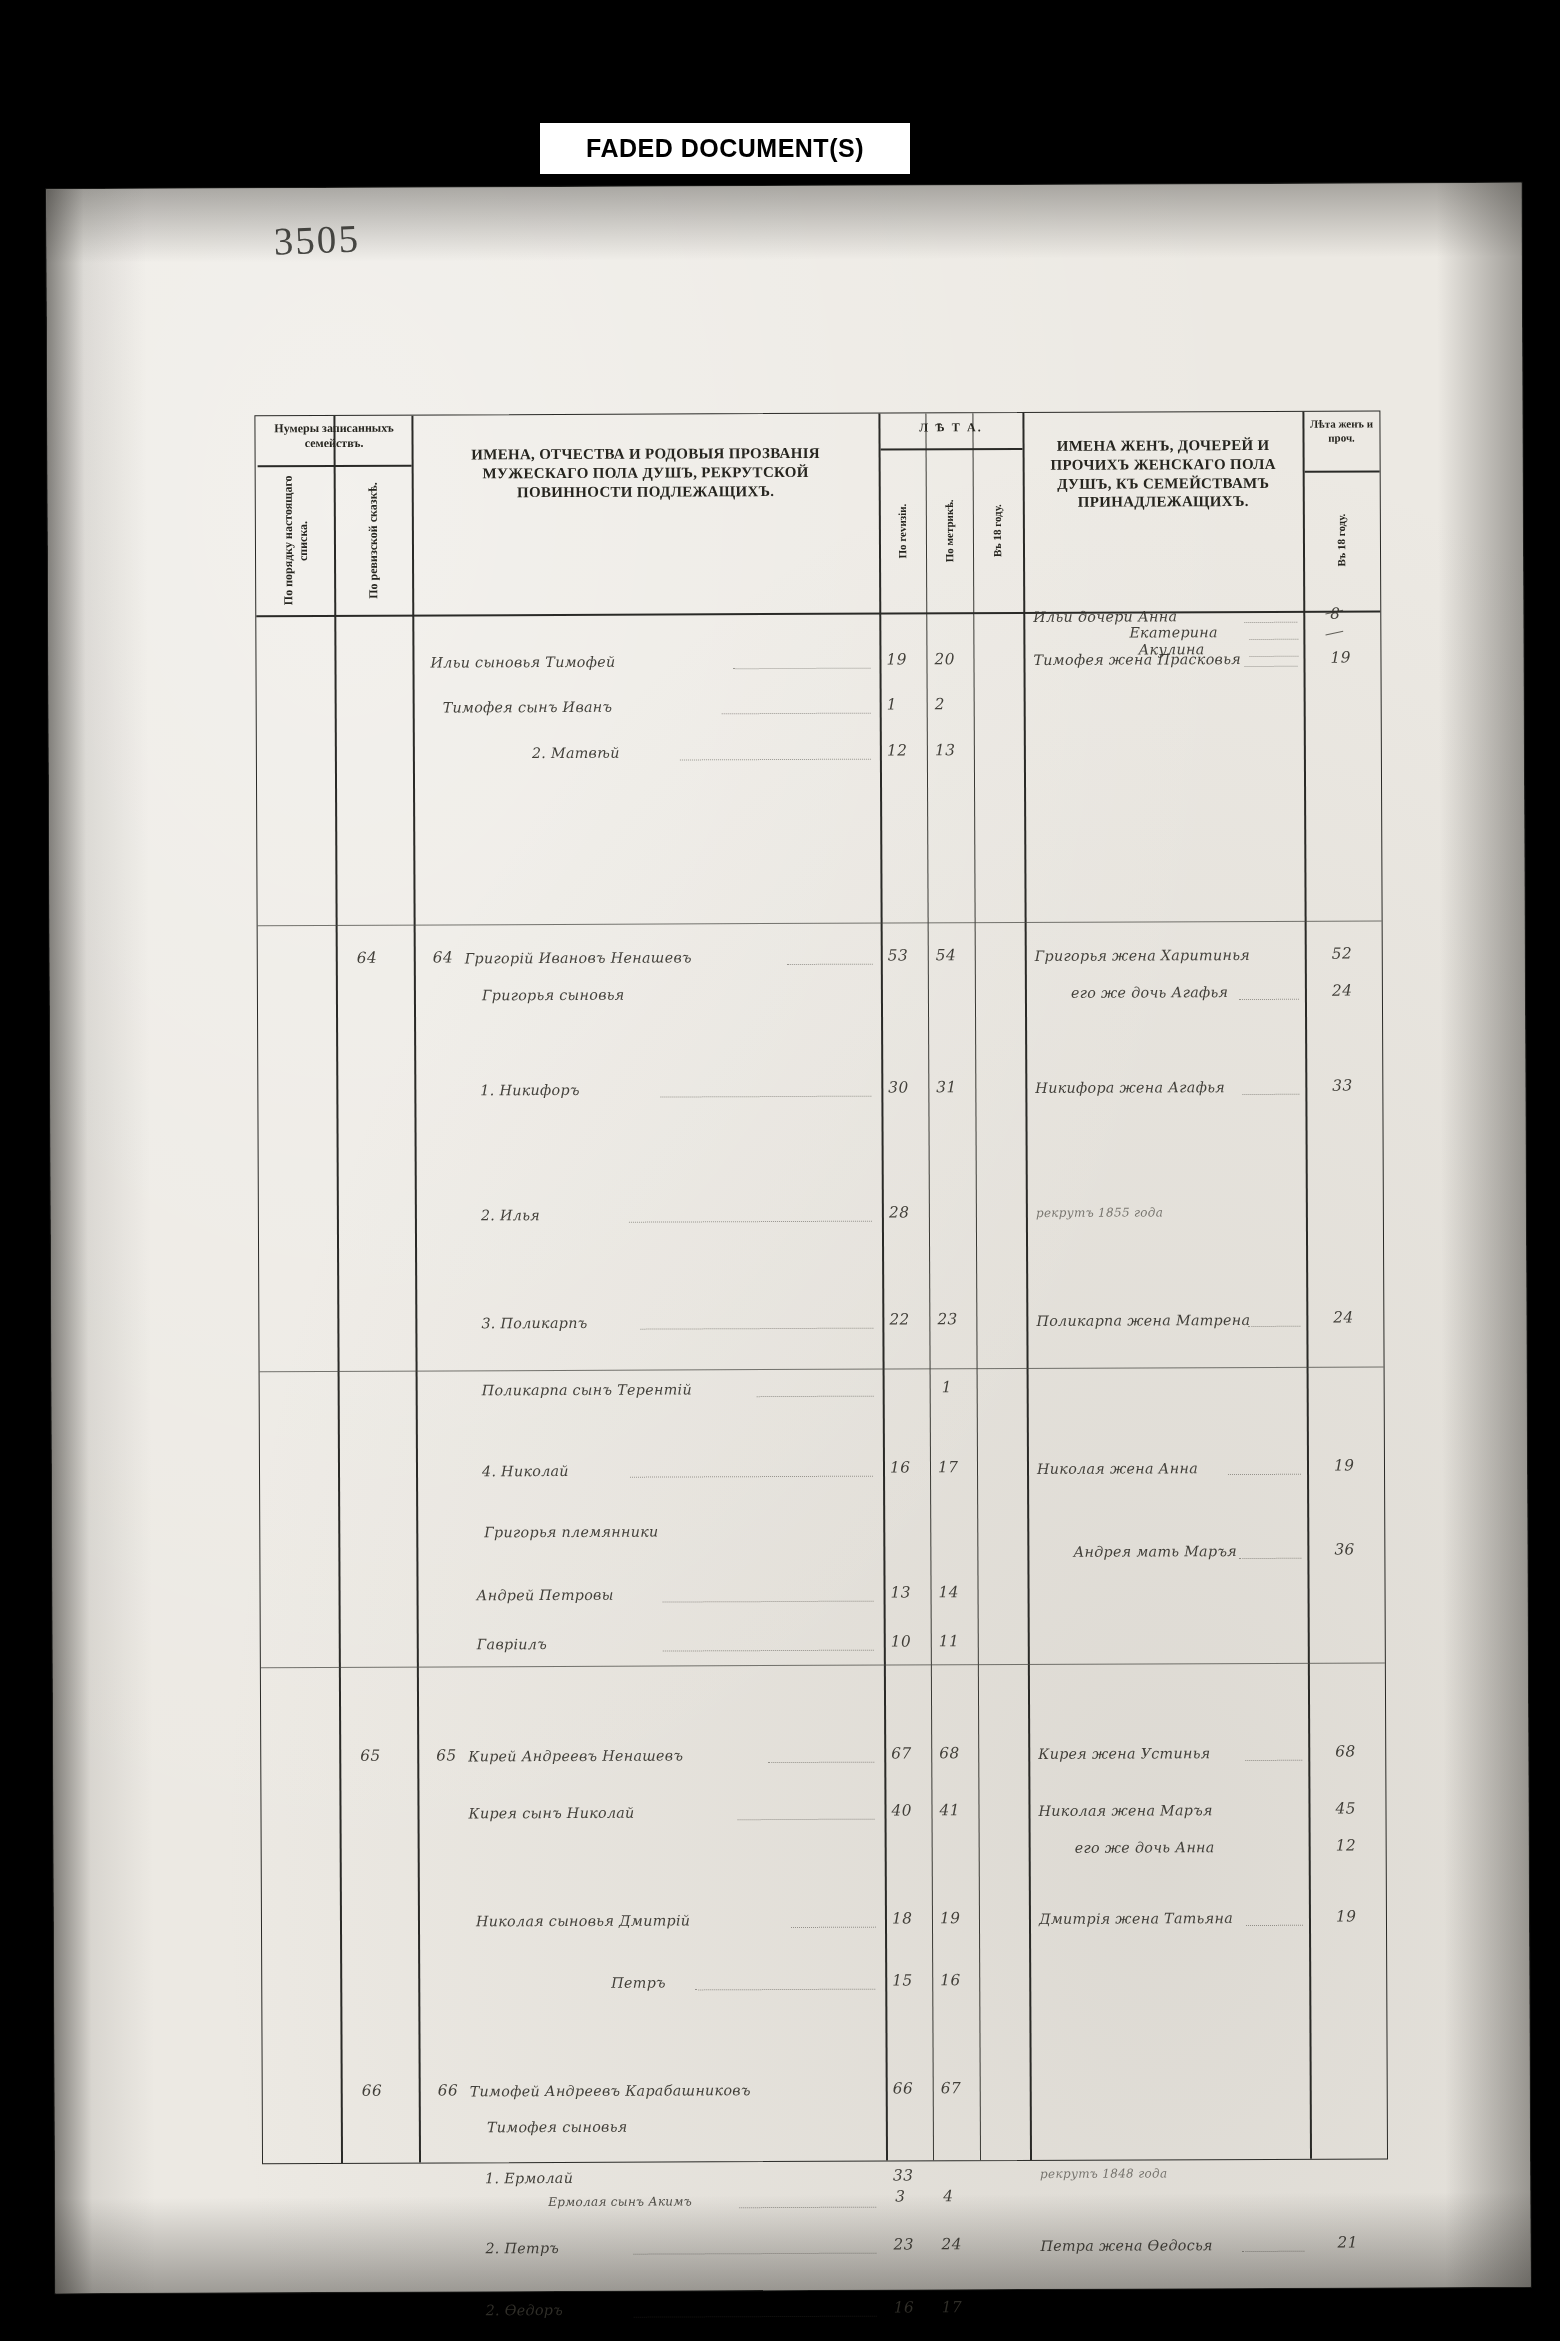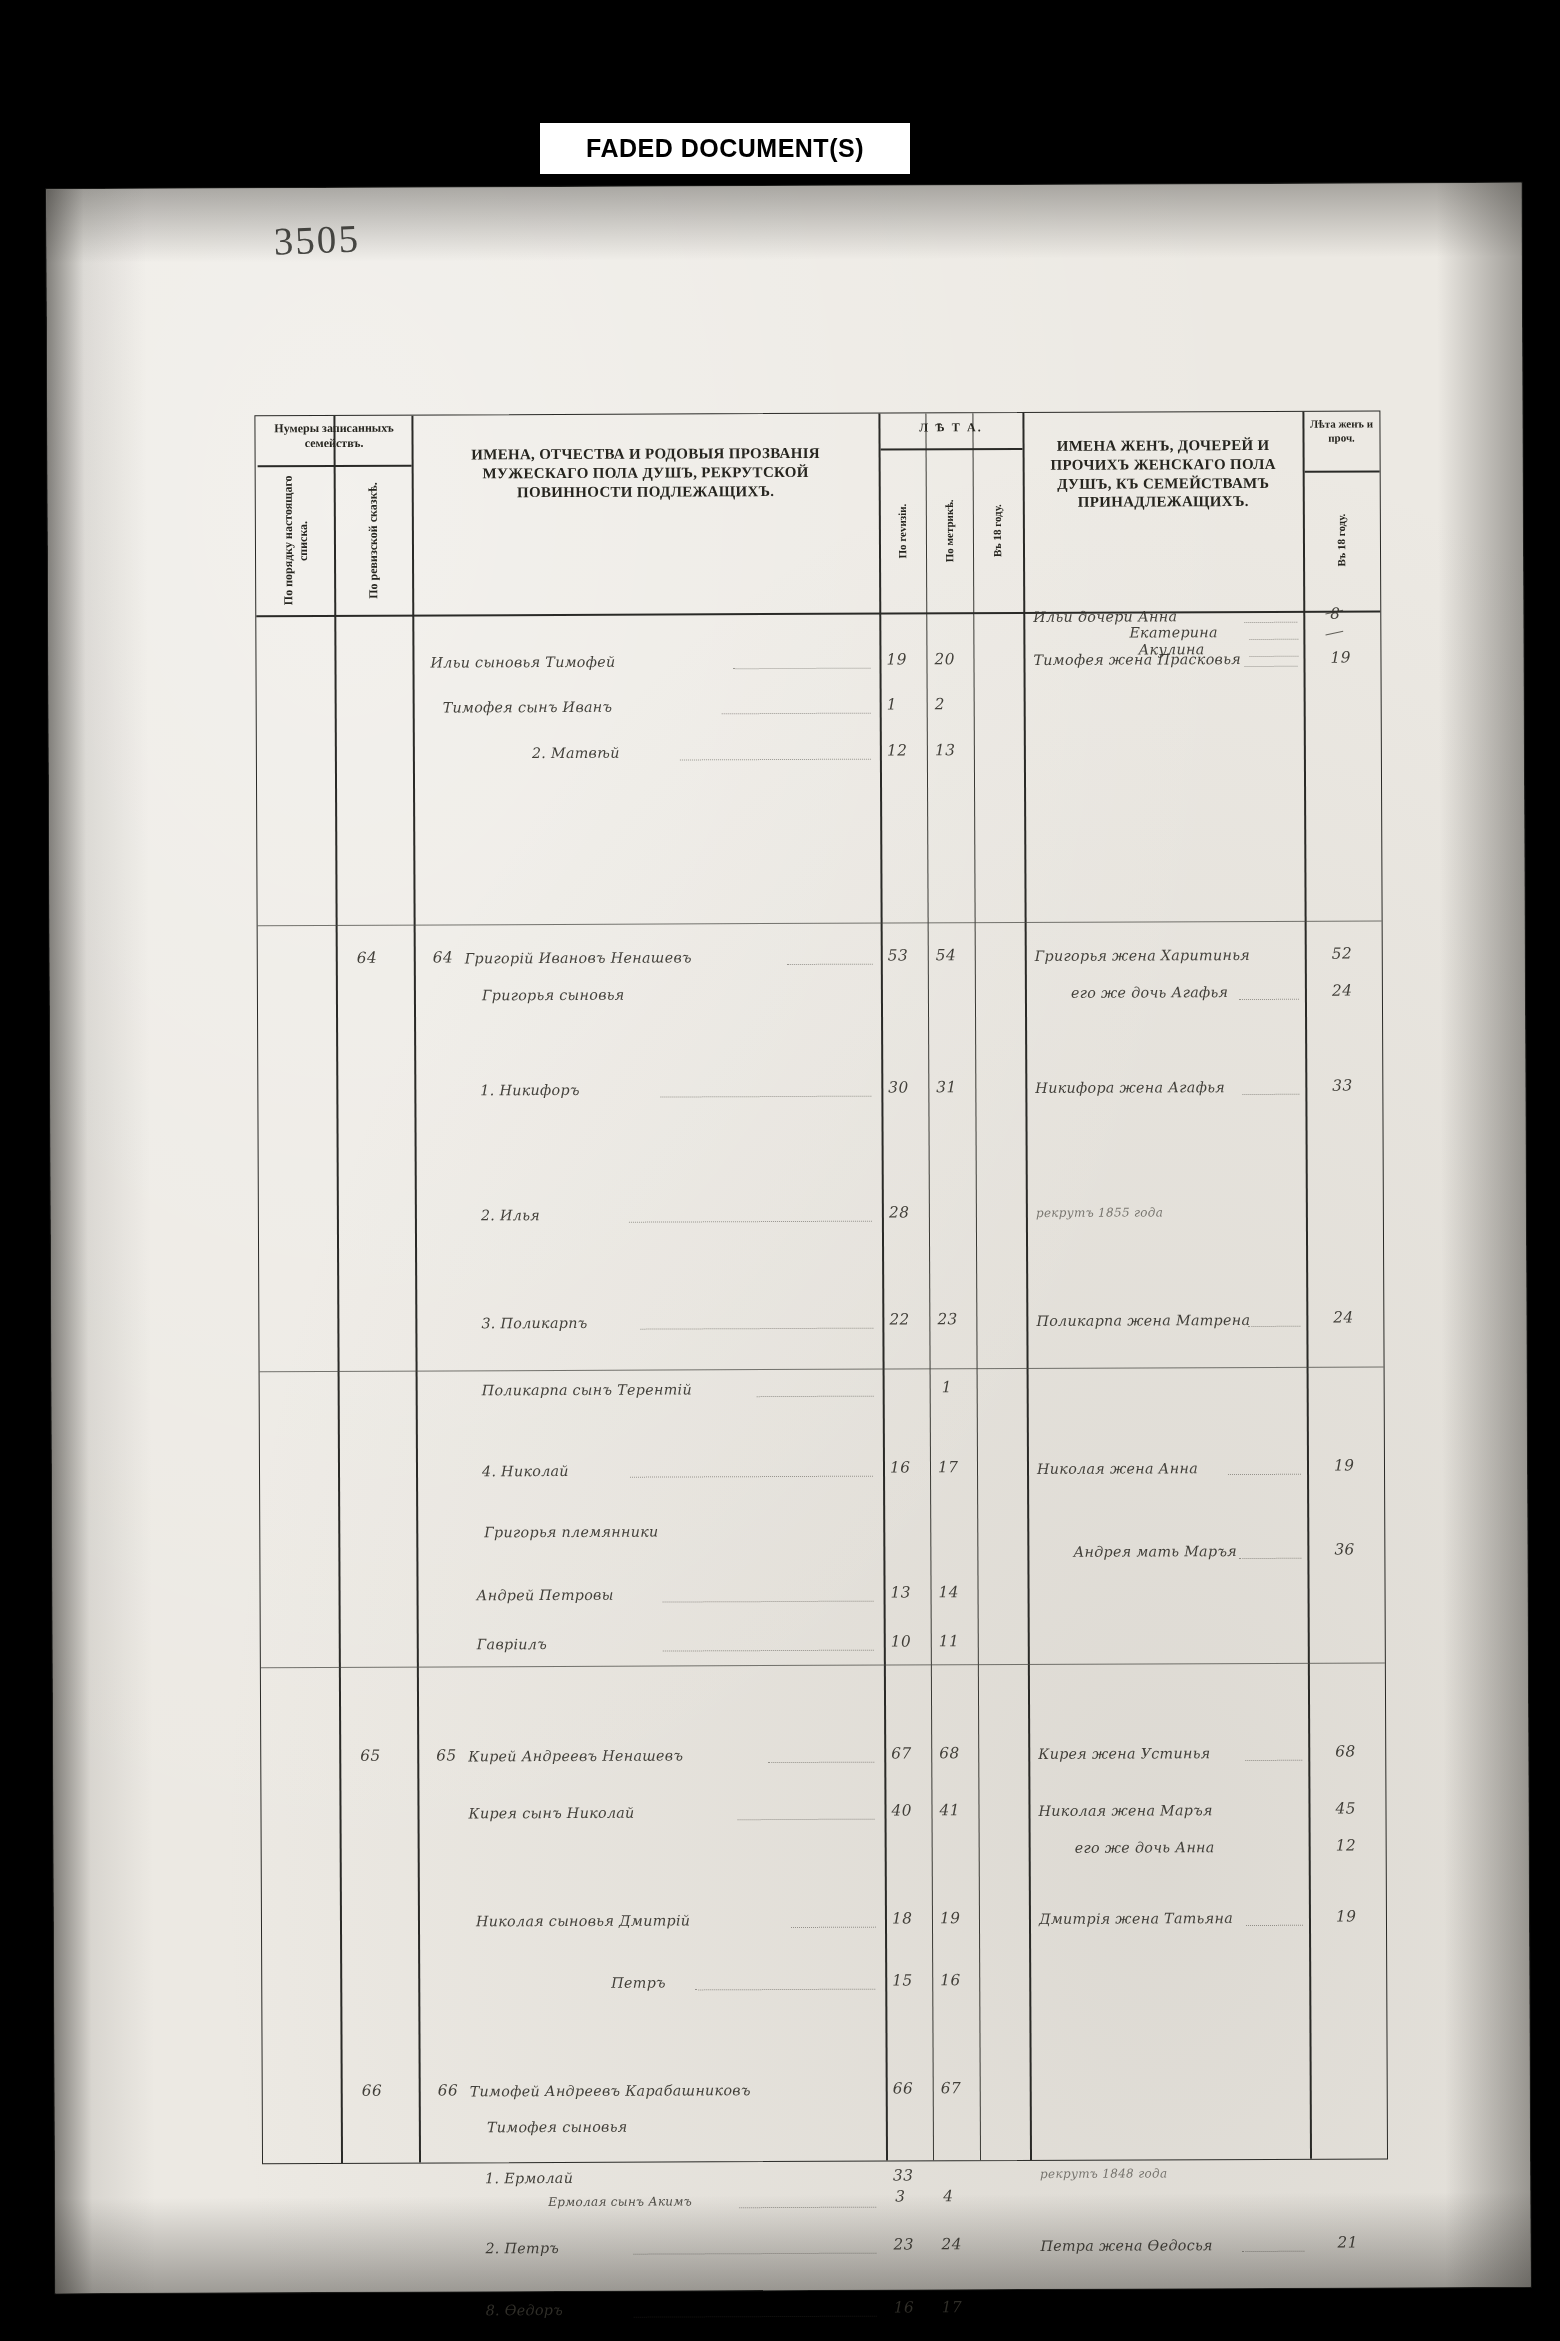--- a/index.html
+++ b/index.html
@@ -351,21 +351,21 @@
     <div class="hand num" style="left:680px; top:1774px;">4</div>
 
     <div class="hand" style="left:222px; top:1825px;">2. Петръ</div>
     <div class="dots" style="left:370px; top:1838px; width:243px;"></div>
     <div class="hand num" style="left:630px; top:1822px;">23</div>
     <div class="hand num" style="left:678px; top:1822px;">24</div>
     <div class="hand" style="left:777px; top:1825px;">Петра жена Ѳедосья</div>
     <div class="dots" style="left:979px; top:1838px; width:62px;"></div>
     <div class="hand num" style="left:1074px; top:1822px;">21</div>
 
-    <div class="hand" style="left:222px; top:1887px;">8. Ѳедоръ</div>
+    <div class="hand" style="left:222px; top:1887px;">2. Ѳедоръ</div>
     <div class="dots" style="left:370px; top:1901px; width:243px;"></div>
     <div class="hand num" style="left:630px; top:1885px;">16</div>
     <div class="hand num" style="left:678px; top:1885px;">17</div>
 
   </div>
 </div>
 
 <div id="faded-banner">FADED DOCUMENT(S)</div>
 
 

